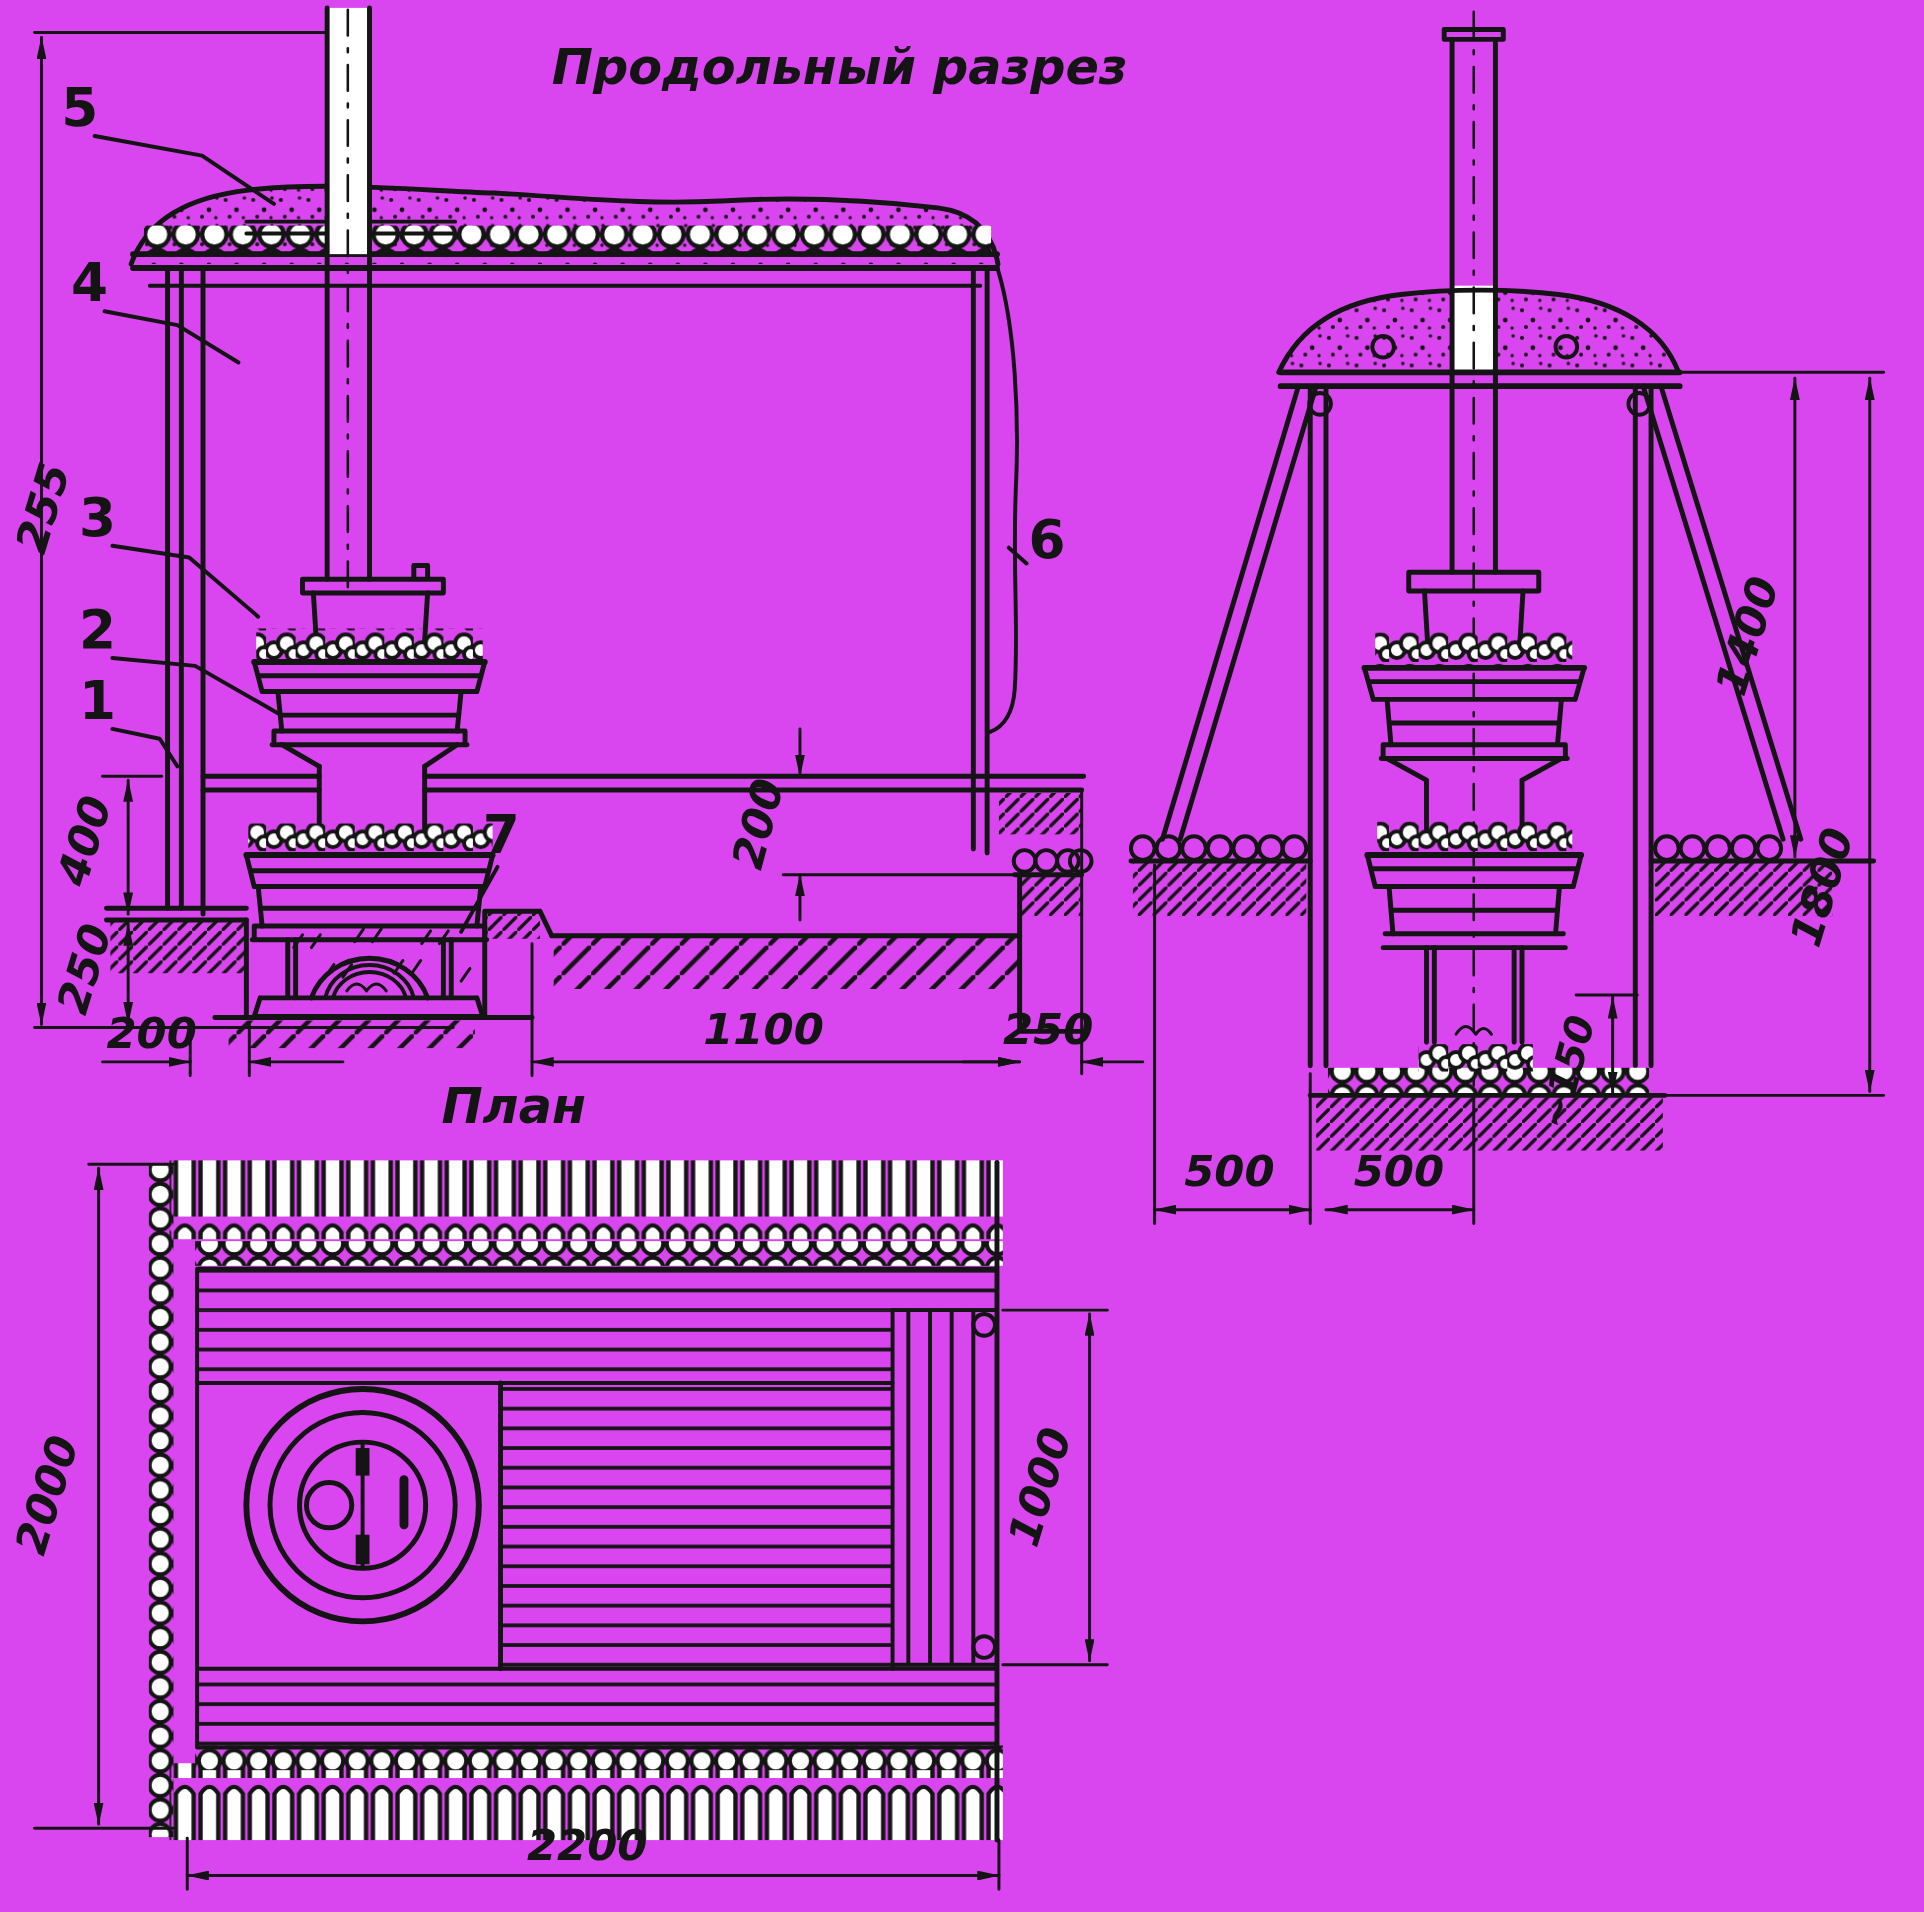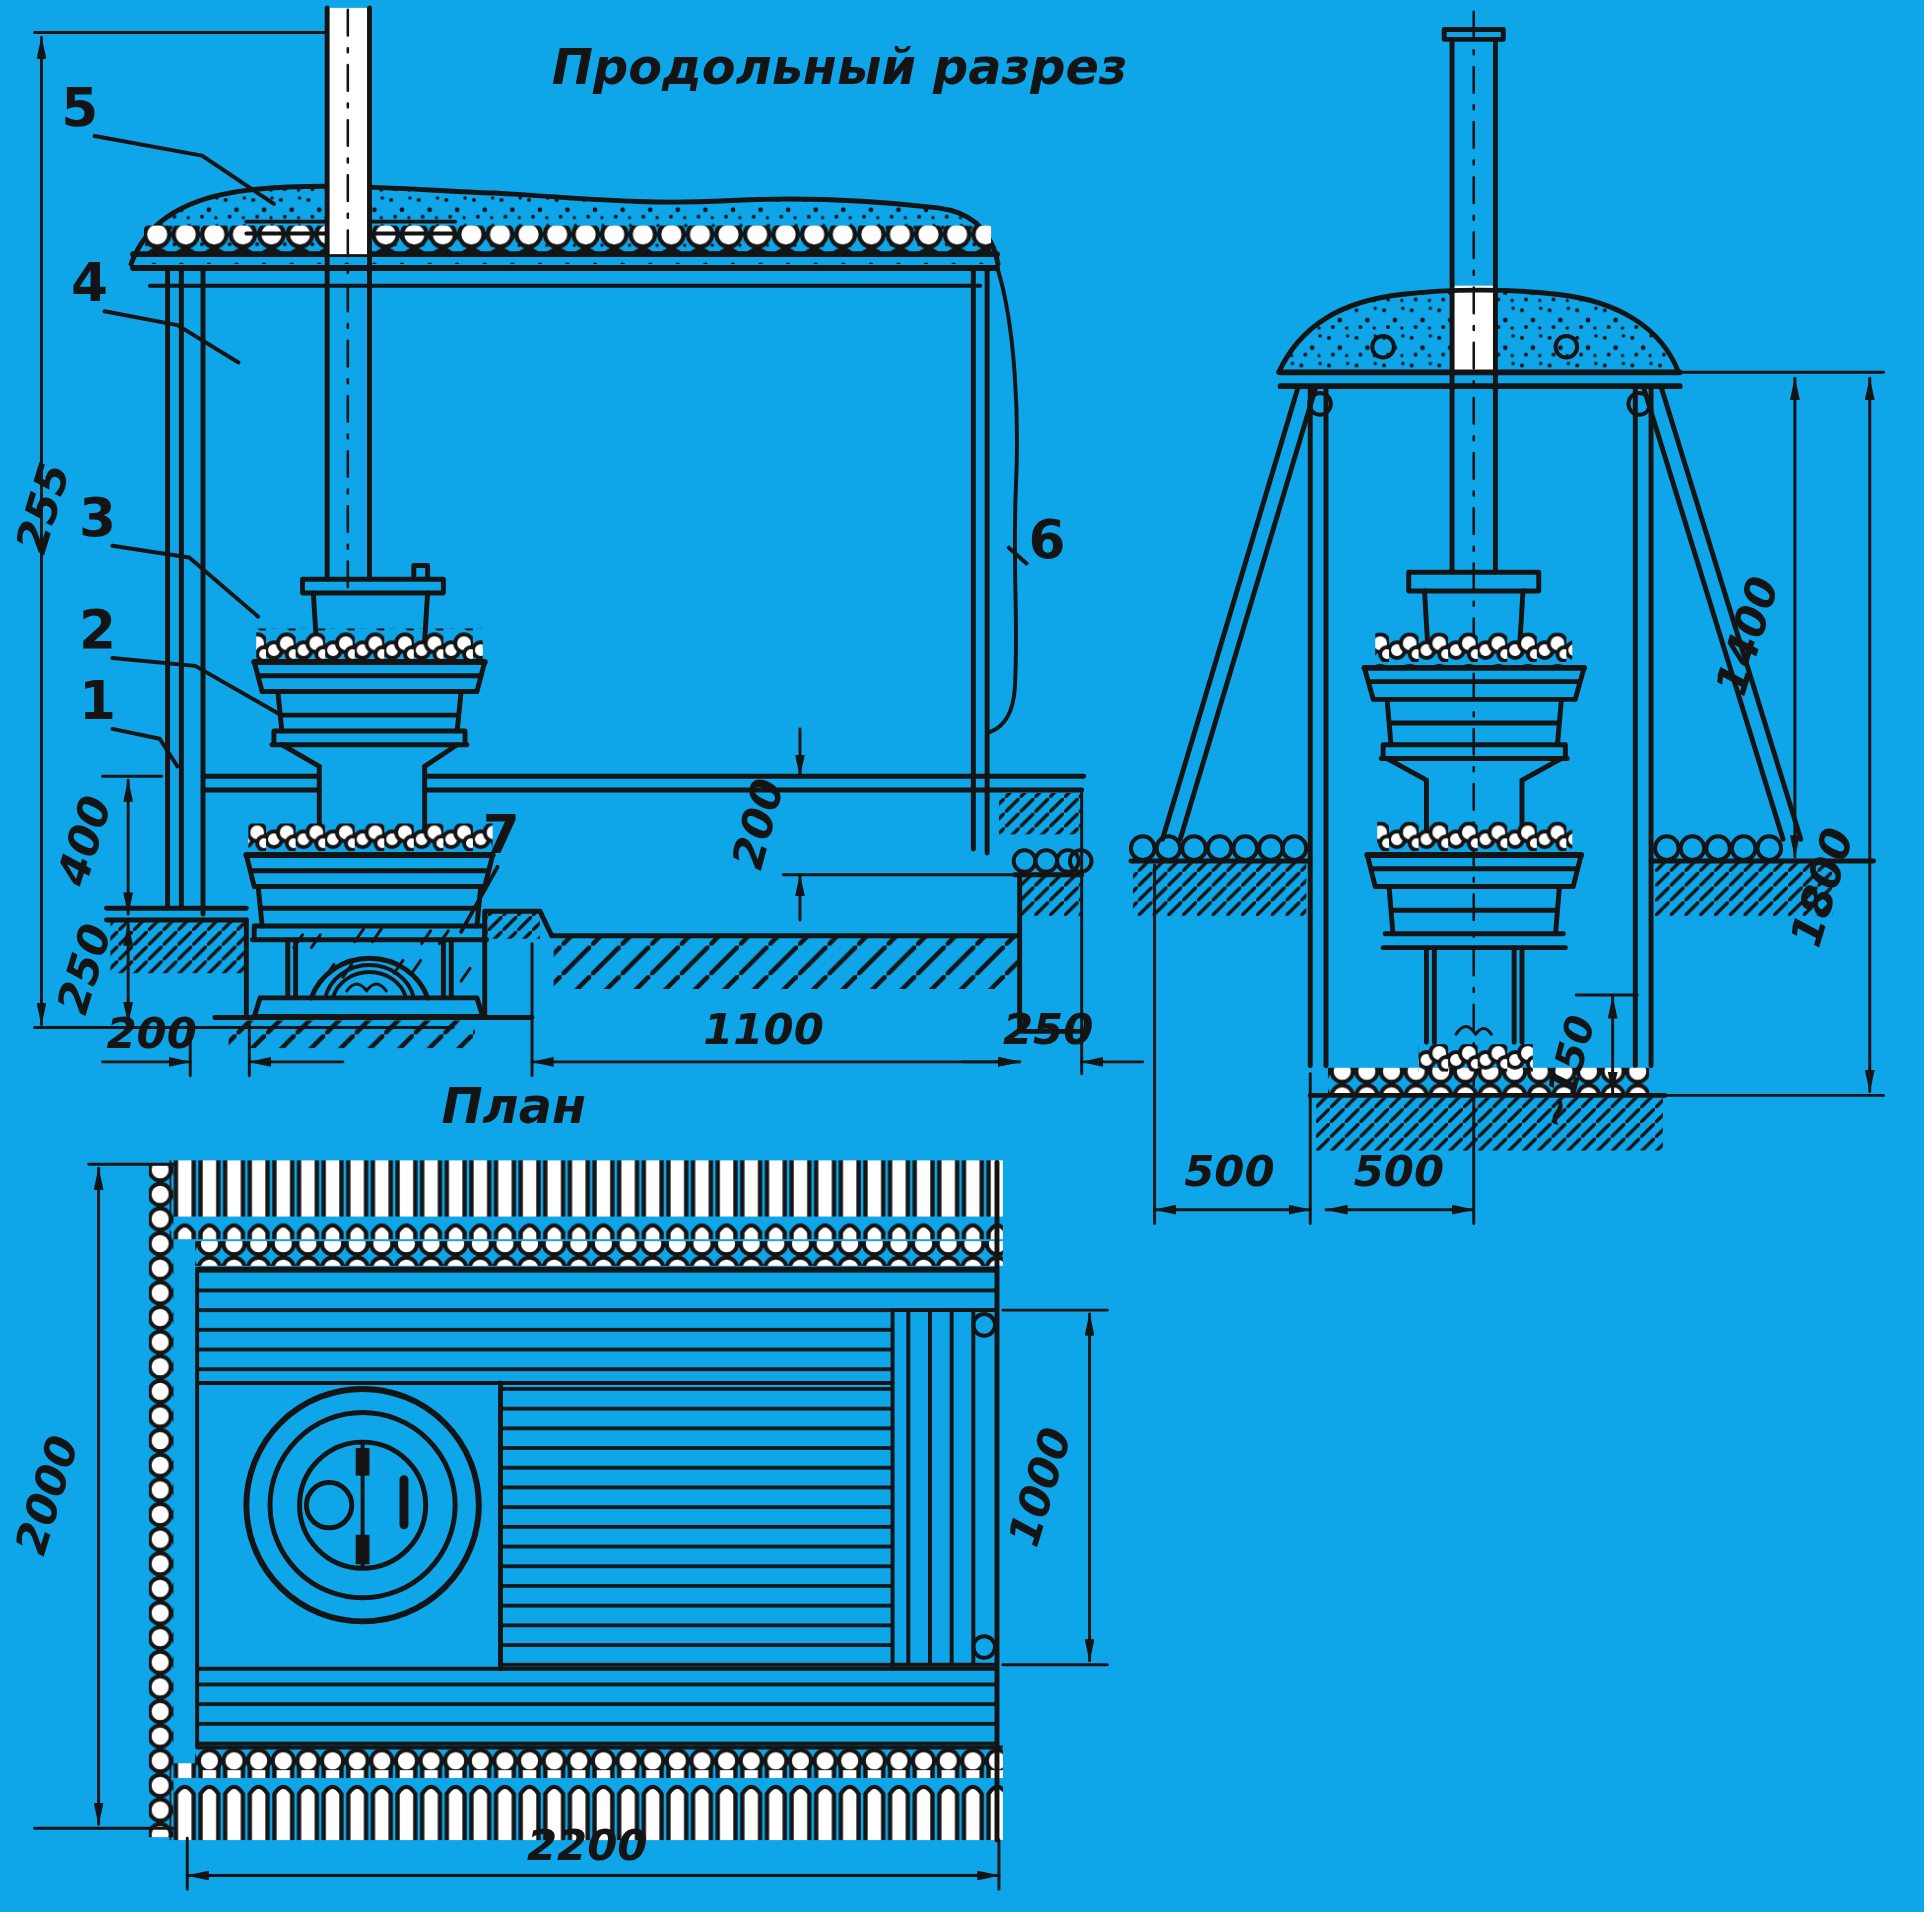--- a/index.html
+++ b/index.html
@@ -1,16 +1,16 @@
 <!DOCTYPE html>
 <html><head>
 <meta charset="utf-8">
 <style>
   html,body{margin:0;padding:0;background:#ffffff;}
-  .page{width:1925px;height:1912px;position:relative;background:#0ea5e9;}
+  .page{width:1925px;height:1912px;position:relative;background:#d946ef;}
   svg{display:block;}
   .ink{stroke:#141414;fill:none;stroke-linecap:round;stroke-linejoin:round;}
   .s6{stroke-width:6px;} .s5{stroke-width:5px;} .s4{stroke-width:4px;}
   .s3{stroke-width:3px;} .s2{stroke-width:2.6px;}
   .dash{stroke-dasharray:26 13 4 13;}
   .fillink{fill:#141414;stroke:none;}
   .txt{fill:#141414;stroke:none;font-family:"DejaVu Sans",sans-serif;}
   .dim{font-style:italic;font-weight:bold;font-size:44px;}
   .dimS{font-style:italic;font-weight:bold;font-size:40px;}
   .plabel{font-weight:bold;font-size:54px;}

